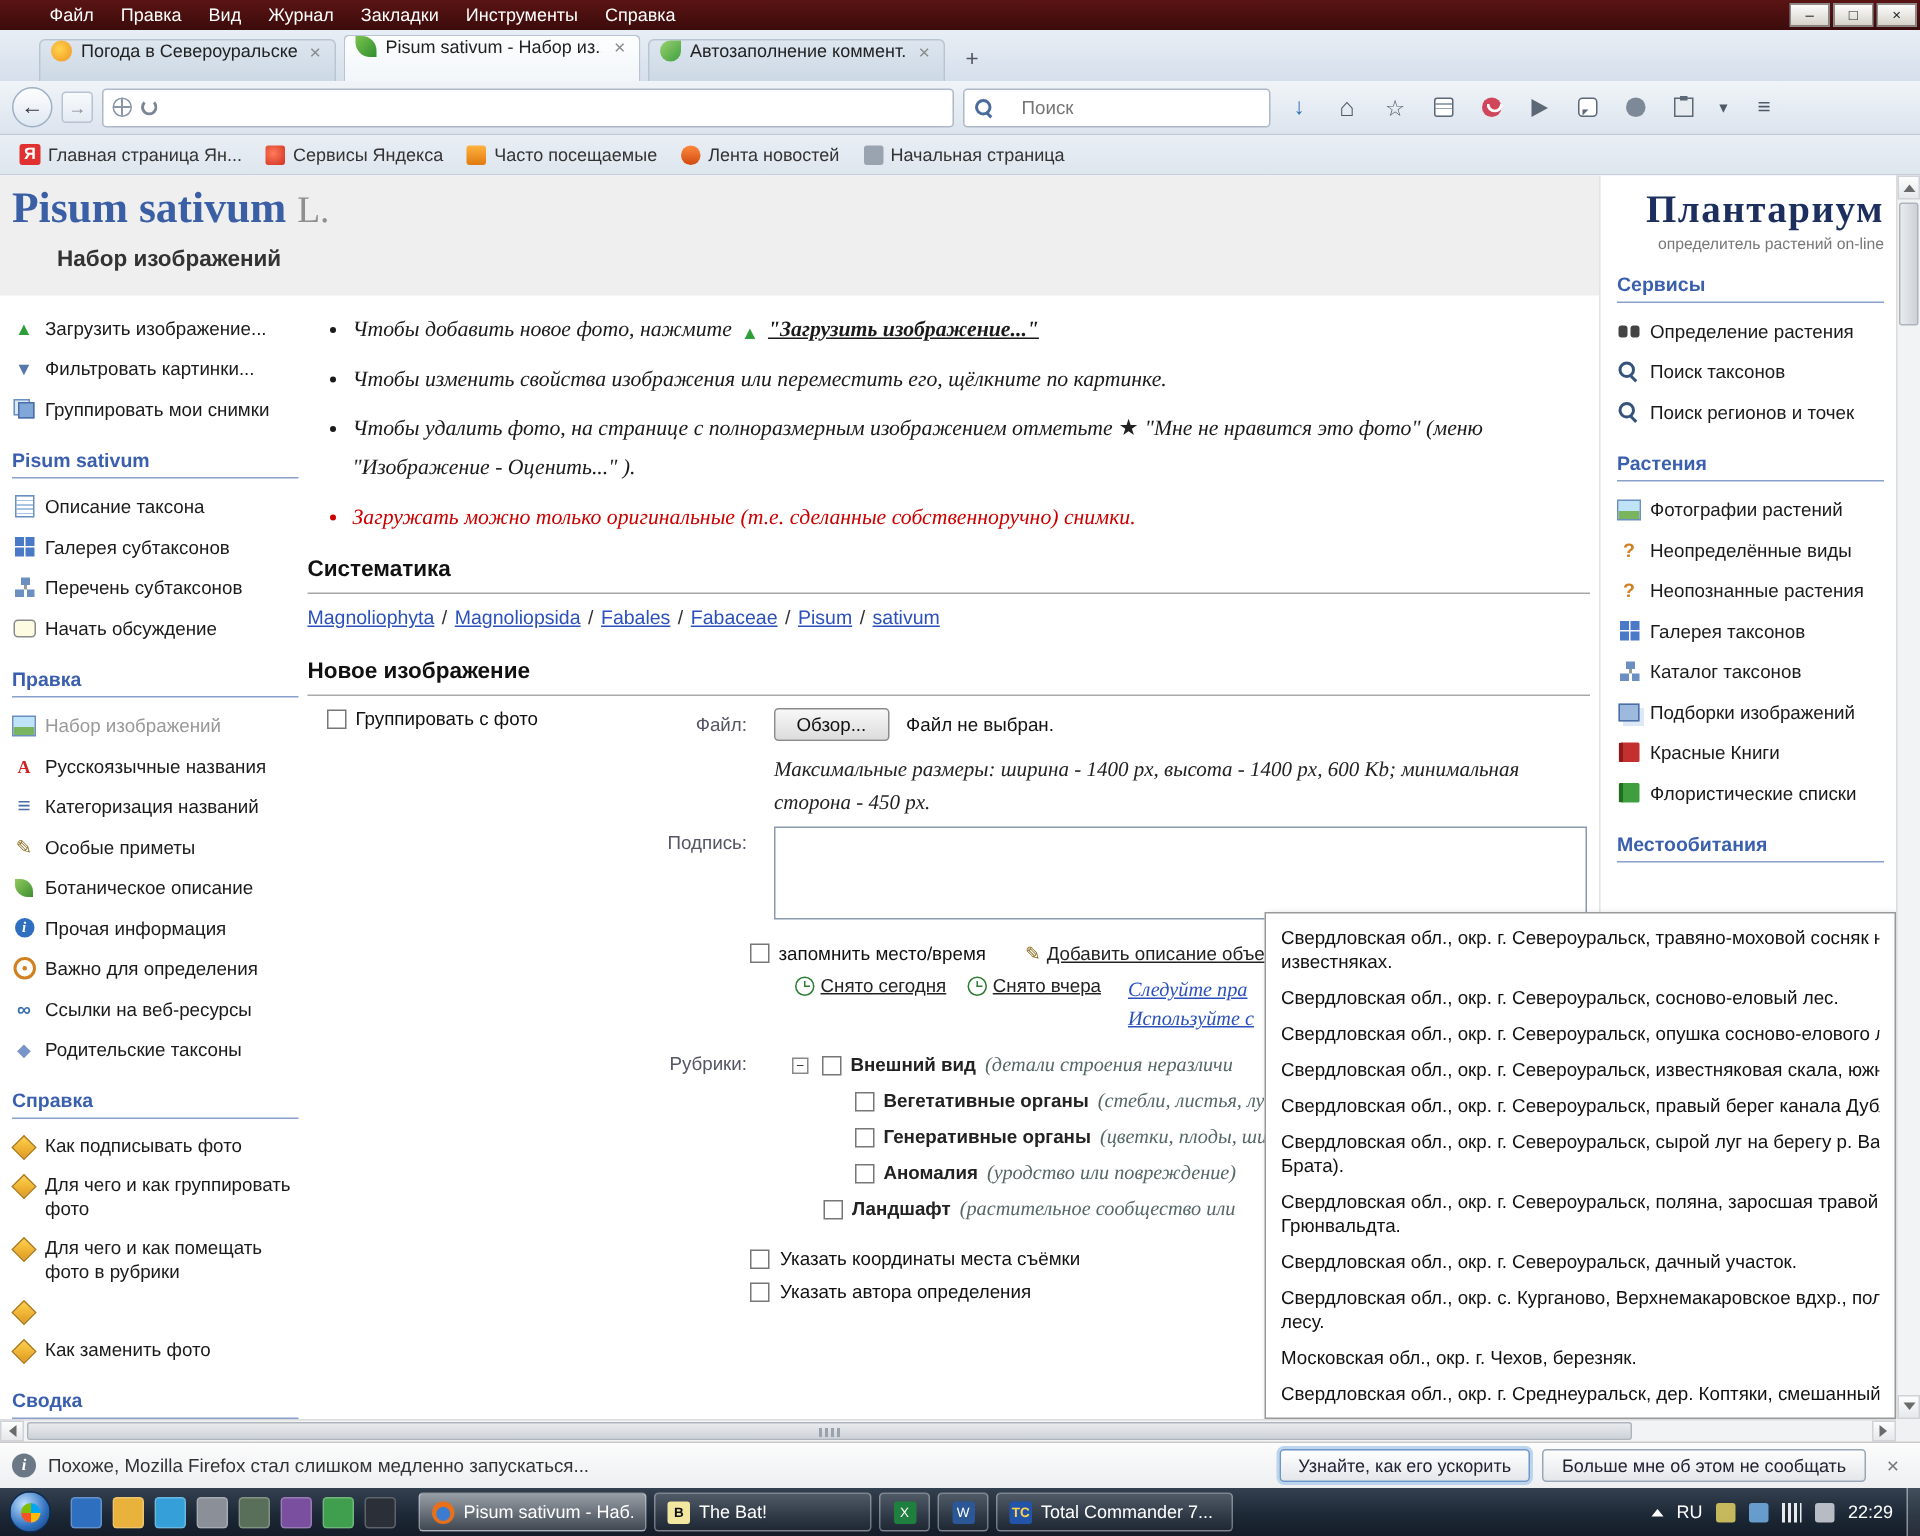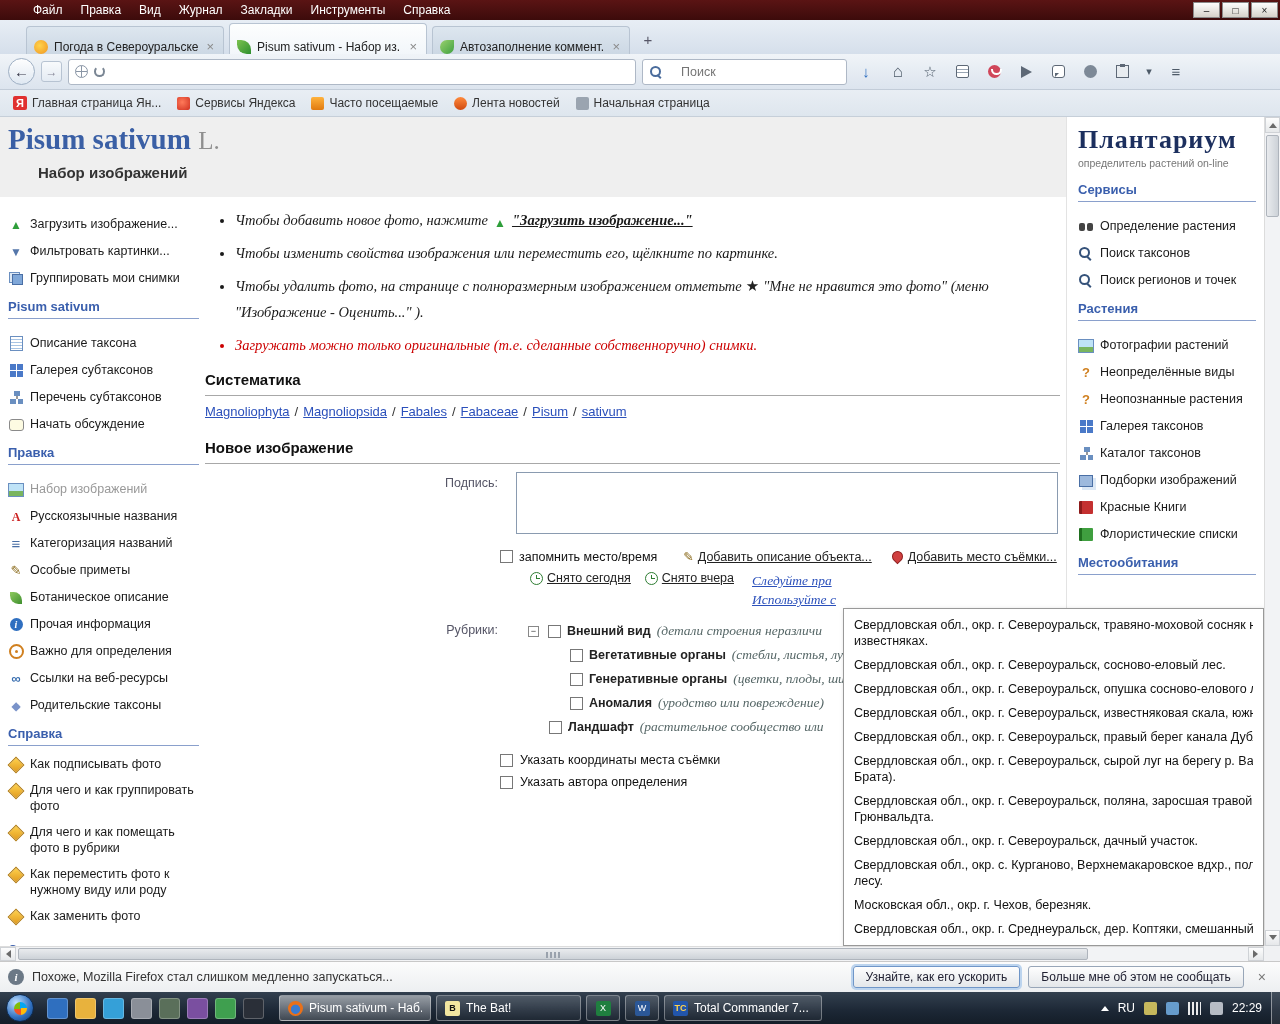--- a/index.html
+++ b/index.html
@@ -10,21 +10,21 @@
 .menubar{position:absolute;left:0;top:0;width:1280px;height:20px;
   background:linear-gradient(#5a1414,#3c0b0b);display:flex;align-items:center;
   color:#fff;font-size:12px;padding-left:24px}
 .menubar .mi{padding:1px 9px;cursor:default}
 .winctl{position:absolute;right:2px;top:2px;display:flex;gap:2px}
 .winbtn{width:27px;height:16px;background:linear-gradient(#fdfdfd,#d6d2ca);
   border:1px solid #8a8a8a;font-size:10px;display:flex;align-items:center;justify-content:center;color:#222}
 
 .tabbar{position:absolute;left:0;top:20px;width:1280px;height:34px;
   background:linear-gradient(#e8eef5,#d5dfeb);display:flex;align-items:flex-end;padding-left:26px}
-.tab{height:28px;width:198px;display:flex;align-items:flex-end;gap:6px;padding:0 7px;
+.tab{height:28px;width:198px;display:flex;align-items:flex-start;gap:6px;padding:0 7px;
   border:1px solid #b8c4d2;border-bottom:none;border-radius:4px 4px 0 0;
   background:linear-gradient(#dde6ef,#ccd8e4);margin-right:5px;font-size:12px;color:#222}
 .tab.active{background:linear-gradient(#fdfefe,#f2f6fa);height:31px}
 .tab .tlabel{flex:1;white-space:nowrap;overflow:hidden}
 .tclose{color:#8a8a8a;font-size:13px;padding:0 2px}
 .newtab{width:26px;height:22px;margin-bottom:4px;display:flex;align-items:center;justify-content:center;color:#556;font-size:15px}
 .fav{width:14px;height:14px;flex:none}
 .fav-weather{border-radius:50%;background:radial-gradient(circle at 40% 40%,#ffd34d,#f0941f)}
 .fav-leaf{background:linear-gradient(135deg,#7cc24f,#2e8f2e);border-radius:0 70% 0 70%}
 .fav-leaf2{background:linear-gradient(135deg,#9ad16f,#3fa03f);border-radius:50% 0 50% 50%}
@@ -75,25 +75,25 @@
 
 
 .viewport{position:absolute;left:0;top:117px;width:1264px;height:829px;background:#fff;overflow:hidden}
 .phead{position:absolute;left:0;top:0;width:1066px;height:80px;background:#efefef}
 .ptitle{position:absolute;left:8px;top:6px;font-family:"Liberation Serif",serif;font-size:29px;font-weight:bold;color:#3a5fa5}
 .ptitle .suffix{color:#8f8f8f;font-weight:normal;font-size:25px}
 .psub{position:absolute;left:38px;top:47px;font-size:15px;font-weight:bold;color:#333}
 
 .rightcol{position:absolute;left:1066px;top:0;width:198px;height:829px;background:#fff;
   border-left:1px solid #e3e3e3;padding:8px 8px 0 11px;z-index:1}
-.brand{text-align:left;margin-bottom:2px}
+.brand{text-align:right;margin-bottom:2px}
 .brand-t{font-family:"Liberation Serif",serif;font-size:26px;font-weight:bold;color:#1c2f5e;letter-spacing:1px}
 .brand-s{font-size:10.5px;color:#777;margin-top:2px}
 .mhead{color:#3a5fad;font-weight:bold;font-size:13px;border-bottom:1px solid #8aa0cc;padding-bottom:4px;margin:13px 0 5px}
-.mitem{display:flex;align-items:flex-end;min-height:27px;font-size:12.5px;color:#1a1a1a}
+.mitem{display:flex;align-items:center;min-height:27px;font-size:12.5px;color:#1a1a1a}
 .mitem.lines{align-items:flex-start;padding:5px 0;min-height:0}
 .mitem.lines .ic{margin-top:1px}
 .mitem .lbl{line-height:16px}
 .current{color:#999}
 
 .leftcol{position:absolute;left:0;top:80px;width:205px;padding:8px 6px 0 8px;z-index:1}
 .maincol{position:absolute;left:205px;top:80px;width:861px;padding-right:6px;z-index:1}
 
 
 .ic{width:16px;height:15px;display:inline-flex;align-items:center;justify-content:center;
@@ -479,21 +479,20 @@
     <div class="mitem lines">
       <span class="ic ic-help"></span>
       <span class="lbl">Для чего и как группировать фото</span>
     </div>
     <div class="mitem lines">
       <span class="ic ic-help"></span>
       <span class="lbl">Для чего и как помещать фото в рубрики</span>
     </div>
     <div class="mitem lines">
       <span class="ic ic-help"></span>
-      <span class="lbl">Как переместить фото к нужному виду или роду</span>
     </div>
     <div class="mitem lines">
       <span class="ic ic-help"></span>
       <span class="lbl">Как заменить фото</span>
     </div>
 
     <div class="mhead">Сводка</div>
 
   </div>
 
@@ -509,20 +508,32 @@
       <li class="red">Загружать можно только оригинальные (т.е. сделанные собственноручно) снимки.</li>
     </ul>
 
     <h3 class="sect">Систематика</h3>
     <div class="crumbs">
       <span class="clink">Magnoliophyta</span><span class="csep">/</span><span class="clink">Magnoliopsida</span><span class="csep">/</span><span class="clink">Fabales</span><span class="csep">/</span><span class="clink">Fabaceae</span><span class="csep">/</span><span class="clink">Pisum</span><span class="csep">/</span><span class="clink">sativum</span>
     </div>
 
     <h3 class="sect">Новое изображение</h3>
 
+    <div class="frow">
+      <div class="fleft">
+        <span class="cb"></span>
+        <span>Группировать с фото</span>
+      </div>
+      <div class="flabel">Файл:</div>
+      <div class="fvalue">
+        <span class="btn" style="margin-left:8px">Обзор...</span>
+        <span style="margin-left:8px">Файл не выбран.</span>
+        <div class="sizenote" style="margin-left:8px">Максимальные размеры: ширина - 1400 px, высота - 1400 px, 600 Kb; минимальная сторона - 450 px.</div>
+      </div>
+    </div>
 
     <div class="frow" style="margin-top:4px">
       <div class="fleft"></div>
       <div class="flabel">Подпись:</div>
       <div class="fvalue"><textarea class="caption" style=""></textarea></div>
     </div>
 
     <div class="inlinerow">
       <span class="cb"></span>
       <span style="margin-left:6px">запомнить место/время</span>

